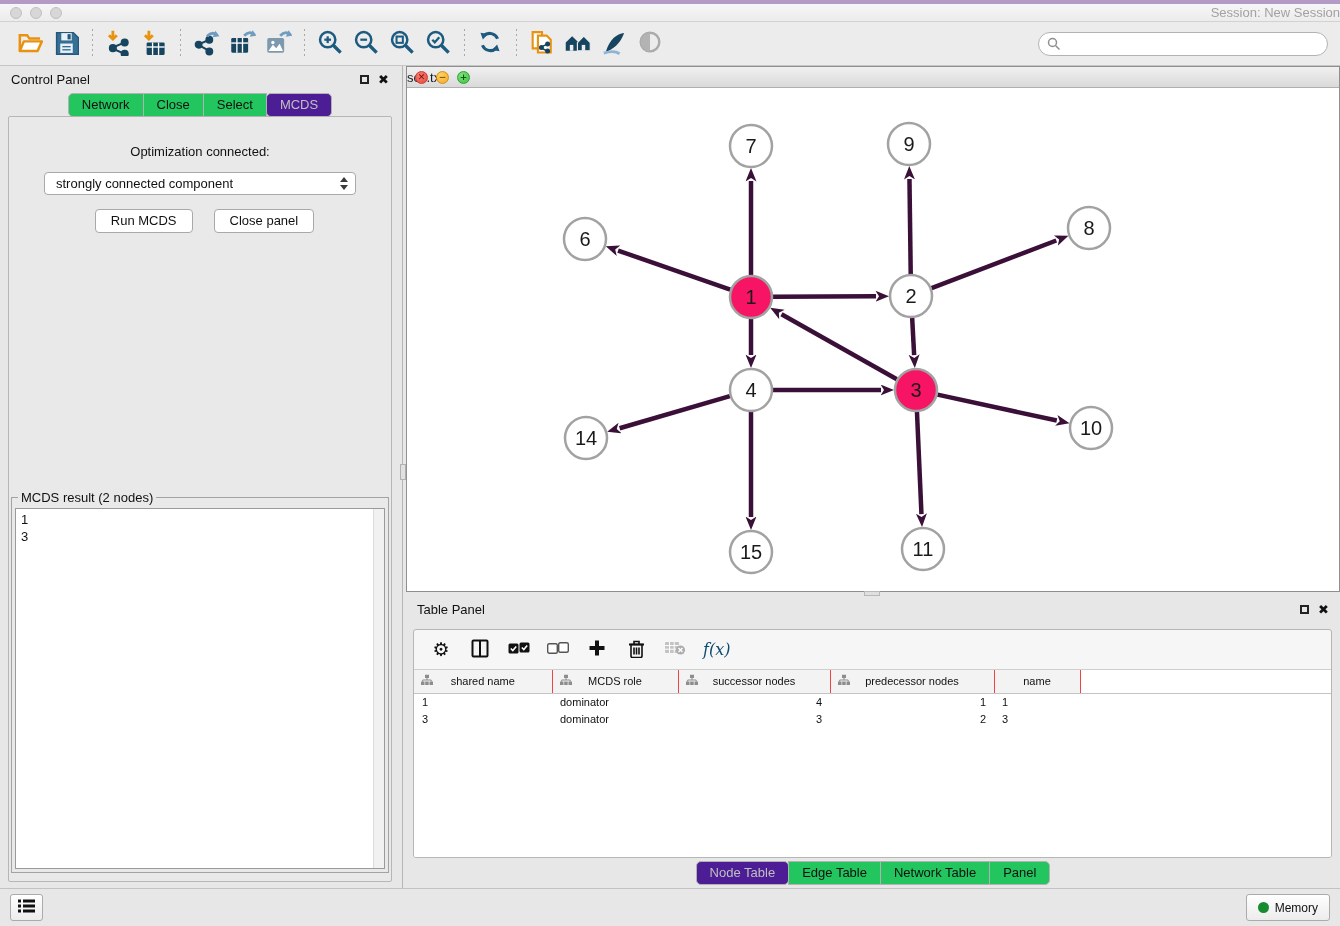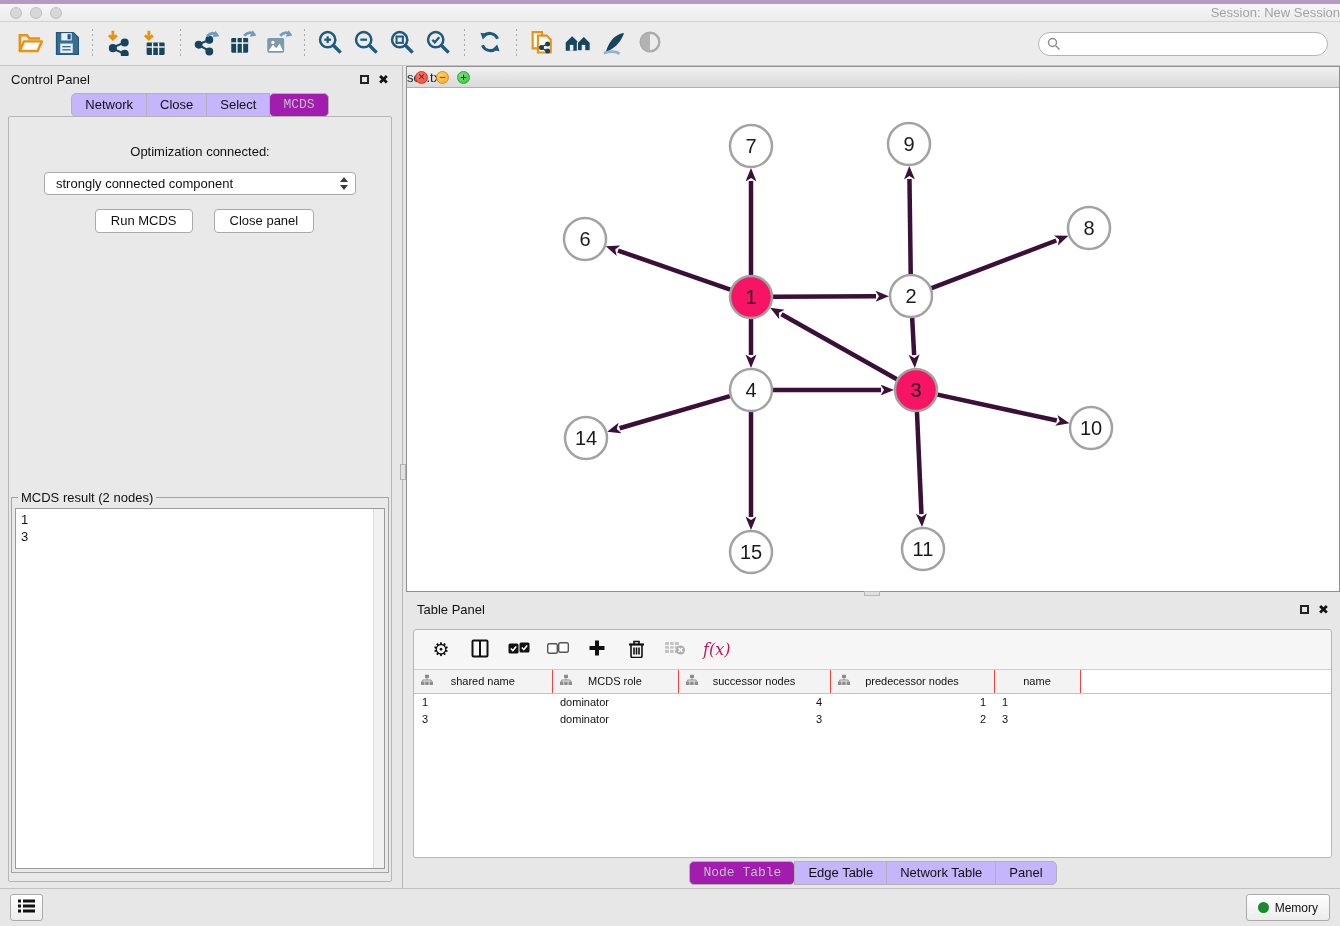--- a/index.html
+++ b/index.html
@@ -24,24 +24,24 @@
   .main { display:flex; height:822px; }
 
   
   .control-panel { width:400px; display:flex; flex-direction:column; }
   .panel-head { height:27px; display:flex; align-items:center; padding:0 11px; font-size:13px; color:#111; }
   .panel-head-icons { margin-left:auto; display:flex; gap:9px; align-items:center; }
   .float-glyph { width:9px; height:9px; border:2px solid #222; display:inline-block; }
   .close-glyph { font-size:13px; font-weight:bold; color:#111; line-height:9px; font-family:"DejaVu Sans",sans-serif; }
 
   .cp-tabs { display:flex; justify-content:center; position:relative; z-index:2; margin-bottom:-1px; }
-  .tab { background:#c4b5fd; border:1px solid #b2b2b2; font-size:13px; padding:3px 13px 4px; margin-left:-1px; color:#111; cursor:default; }
+  .tab { background:#22c55e; border:1px solid #b2b2b2; font-size:13px; padding:3px 13px 4px; margin-left:-1px; color:#111; cursor:default; }
   .tab:first-child { border-radius:5px 0 0 5px; margin-left:0; }
   .tab:last-child { border-radius:0 5px 5px 0; }
-  .tab.active-gray { background:#a21caf; color:#c0c0c0; border-radius:5px 5px 5px 5px;font-family:Liberation Mono, monospace; }
+  .tab.active-gray { background:#4c1d95; color:#c0c0c0; border-radius:5px 5px 5px 5px; }
 
   .cp-content { flex:1; margin:0 8px 6px; border:1px solid #b6b6b6; background:#e9e9e9; border-radius:2px; display:flex; flex-direction:column; align-items:center; }
   .opt-label { margin-top:27px; font-size:13px; color:#111; }
   .dropdown { margin-top:13px; width:312px; height:23px; background:#fff; border:1px solid #a9a9a9; border-radius:4px; display:flex; align-items:center; padding:0 7px 0 11px; font-size:13px; color:#111; cursor:default; }
   .dd-arrows { margin-left:auto; display:flex; flex-direction:column; gap:3px; align-items:center; }
   .tri-up { width:0; height:0; border-left:4px solid transparent; border-right:4px solid transparent; border-bottom:5px solid #3b3b3b; }
   .tri-down { width:0; height:0; border-left:4px solid transparent; border-right:4px solid transparent; border-top:5px solid #3b3b3b; }
   .btn-row { margin-top:14px; display:flex; gap:21px;padding-left:9px; }
   .mac-btn { background:#fff; border:1px solid #a9a9a9; border-radius:4px; font-size:13px; color:#111; padding:3px 15px 4px; font-family:"Liberation Sans",sans-serif; cursor:default; }
 
@@ -70,21 +70,21 @@
 
   .h-split { height:4px; position:relative; background:#e7e7e7; }
   .h-handle { position:absolute; left:458px; top:-1px; width:16px; height:5px; background:#e0e0e0; border:1px solid #b8b8b8; }
 
   
   .table-panel { flex:1; display:flex; flex-direction:column; }
   .tp-content { margin:6px 8px 0 7px; flex:1; border:1px solid #b6b6b6; border-radius:3px; background:#f6f6f6; display:flex; flex-direction:column; overflow:hidden; }
   .tp-toolbar { height:39px; display:flex; align-items:center; gap:17px; padding:0 16px; }
   .ticon { display:flex; align-items:center; justify-content:center; width:22px; height:22px; background:transparent; border:none; }
   .gear-char { font-family:"DejaVu Sans",sans-serif; font-size:19px; color:#111; line-height:1; }
-  .fx-label { font-family:"DejaVu Serif",serif; font-style:italic; font-size:16px; color:#be185d; }
+  .fx-label { font-family:"DejaVu Serif",serif; font-style:italic; font-size:16px; color:#0c4a6e; }
   .tp-table-wrap { flex:1; background:#fff; border-top:1px solid #cfcfcf; overflow:hidden; }
   table.datatable { border-collapse:collapse; table-layout:fixed; width:100%; font-size:11px; color:#111; }
   table.datatable th { position:relative; height:23px; background:#f3f3f3; border-right:1px solid #ef4444; border-bottom:1px solid #c4c4c4; font-weight:normal; font-size:11px; }
   table.datatable th.filler { background:#fff; border-right:none; }
   .th-icon { position:absolute; left:7px; top:50%; transform:translateY(-50%); }
   table.datatable td { height:17px; padding:0 8px; white-space:nowrap; overflow:hidden; }
   td.num-right { text-align:right; padding-right:14px; }
   td.num-right2 { text-align:right; padding-right:22px; }
   td.name-cell { padding-left:10px; }
 

